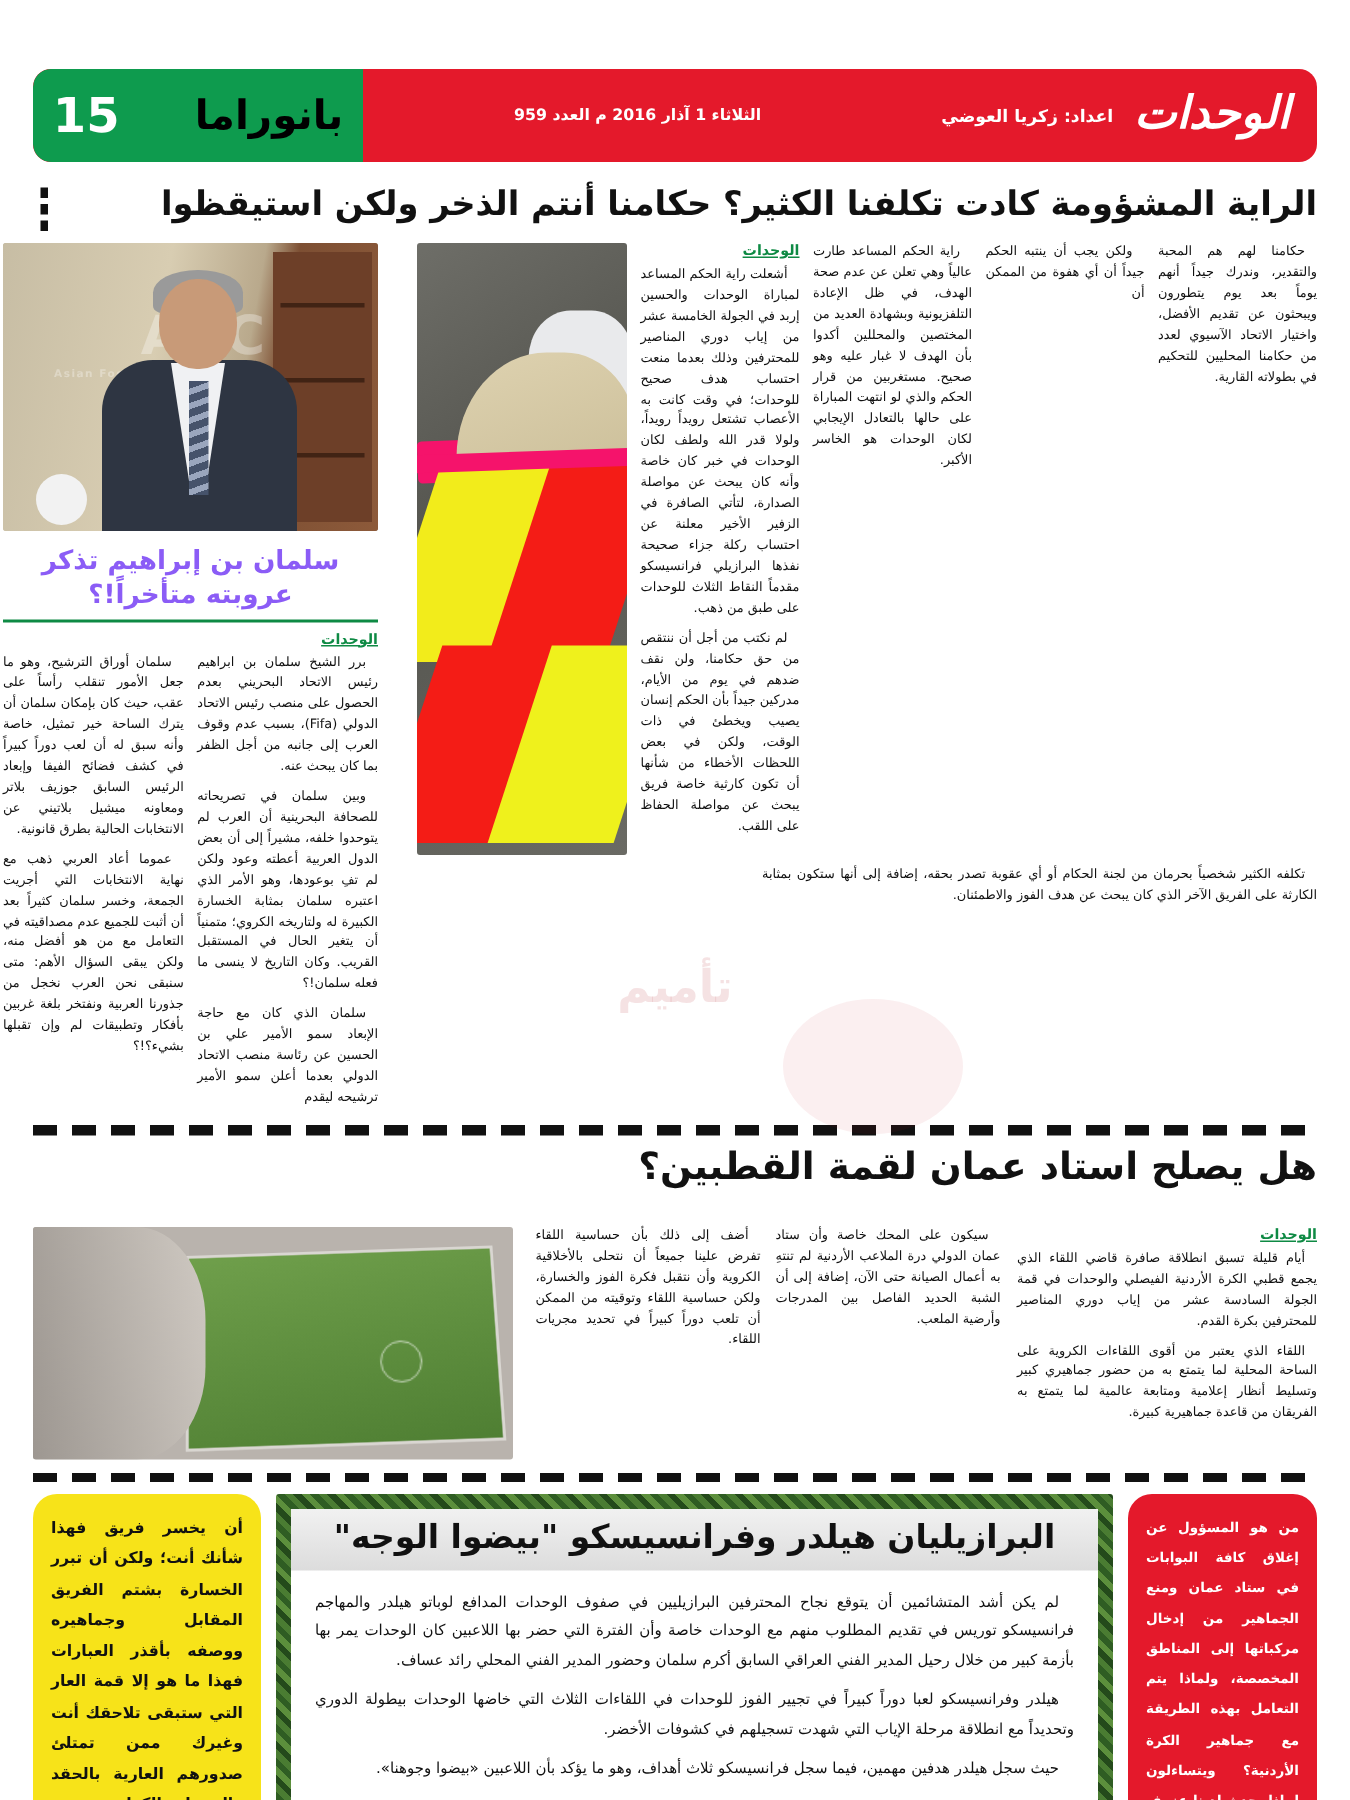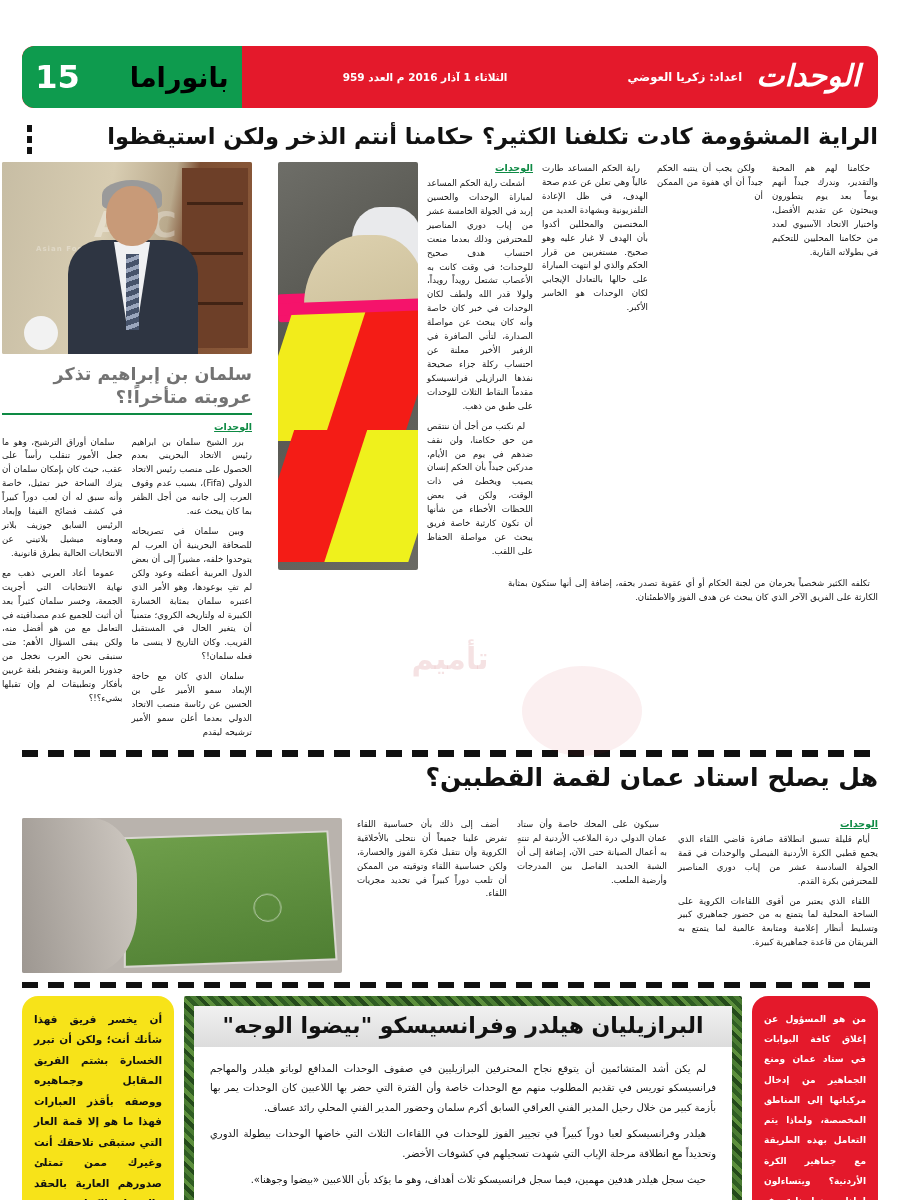--- a/index.html
+++ b/index.html
@@ -112,22 +112,22 @@
   .pt-body{position:absolute;left:66px;top:78px;width:130px;height:118px;border-radius:34px 34px 0 0;
     background:#2e3542;}
   .pt-shirt{position:absolute;left:112px;top:80px;width:36px;height:80px;background:#f0f1f3;
     clip-path:polygon(0 0,100% 0,66% 100%,34% 100%);}
   .pt-tie{position:absolute;left:124px;top:92px;width:13px;height:76px;background:
      repeating-linear-gradient(160deg,#46536b 0 5px,#9aa6bd 5px 9px);}
   .pt-ball{position:absolute;left:22px;bottom:4px;width:34px;height:34px;border-radius:50%;
     background:#f2f2f2;}
 
   .rightart-title{
-    font-size:17.5px;font-weight:bold;color:#737373;line-height:1.3;margin:9px 0 4px 0;
-    text-align:right;
+    font-size:17.5px;font-weight:bold;color:#8b5cf6;line-height:1.3;margin:9px 0 4px 0;
+    text-align:center;
   }
   .hr-green{height:2px;background:#0e8a44;margin:4px 0 6px 0;}
   .two-col-right{column-count:2;column-gap:9px;}
 
   
   .sep-dash{height:7px;margin:10px 0 6px 0;
     background:repeating-linear-gradient(to right,#111 0 16px,transparent 16px 26px);}
   .headline2{
     font-size:25px;font-weight:bold;color:#111;text-align:right;margin:4px 0 26px 0;
   }

